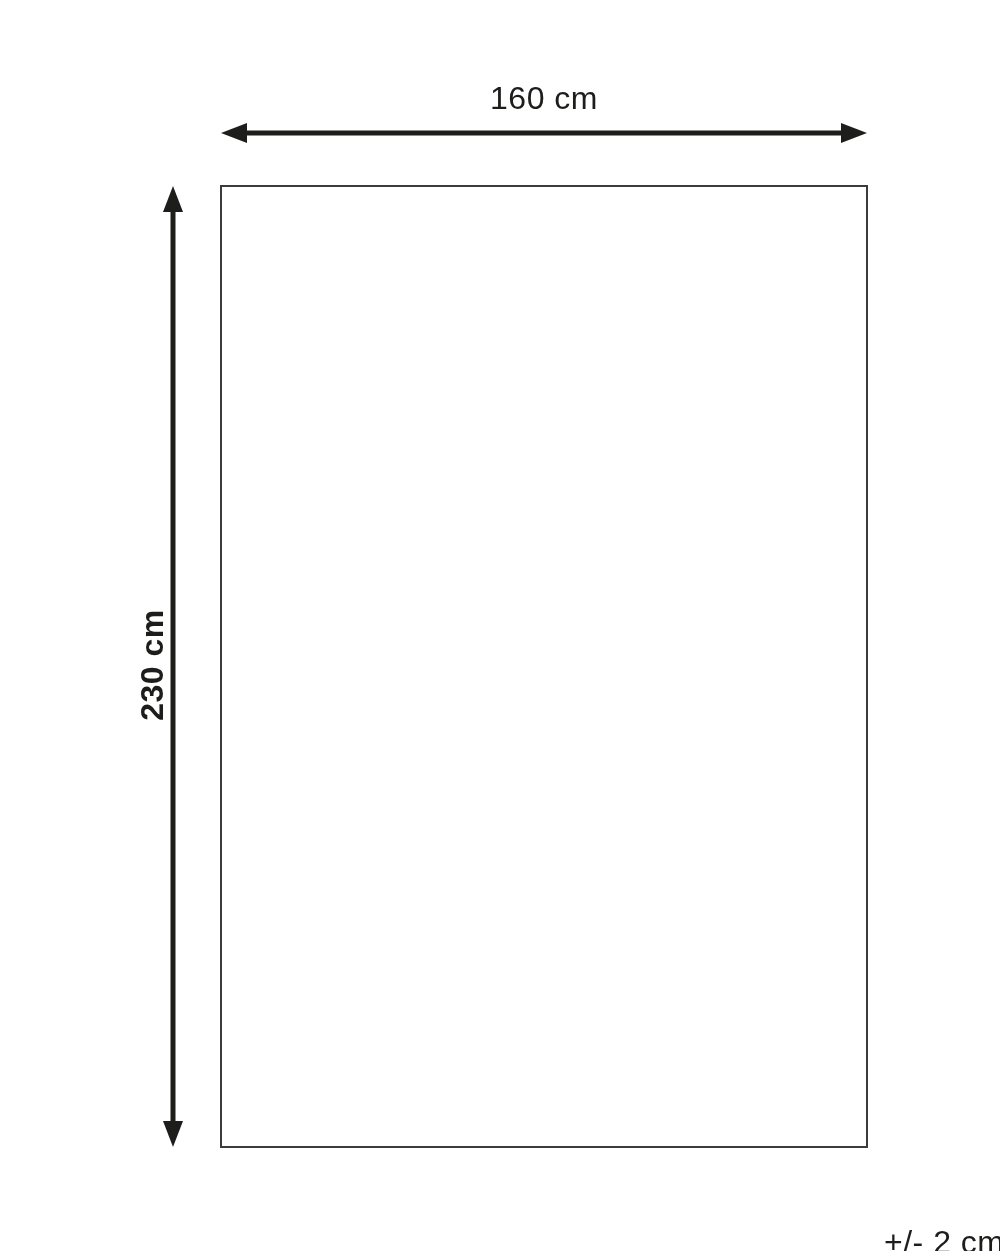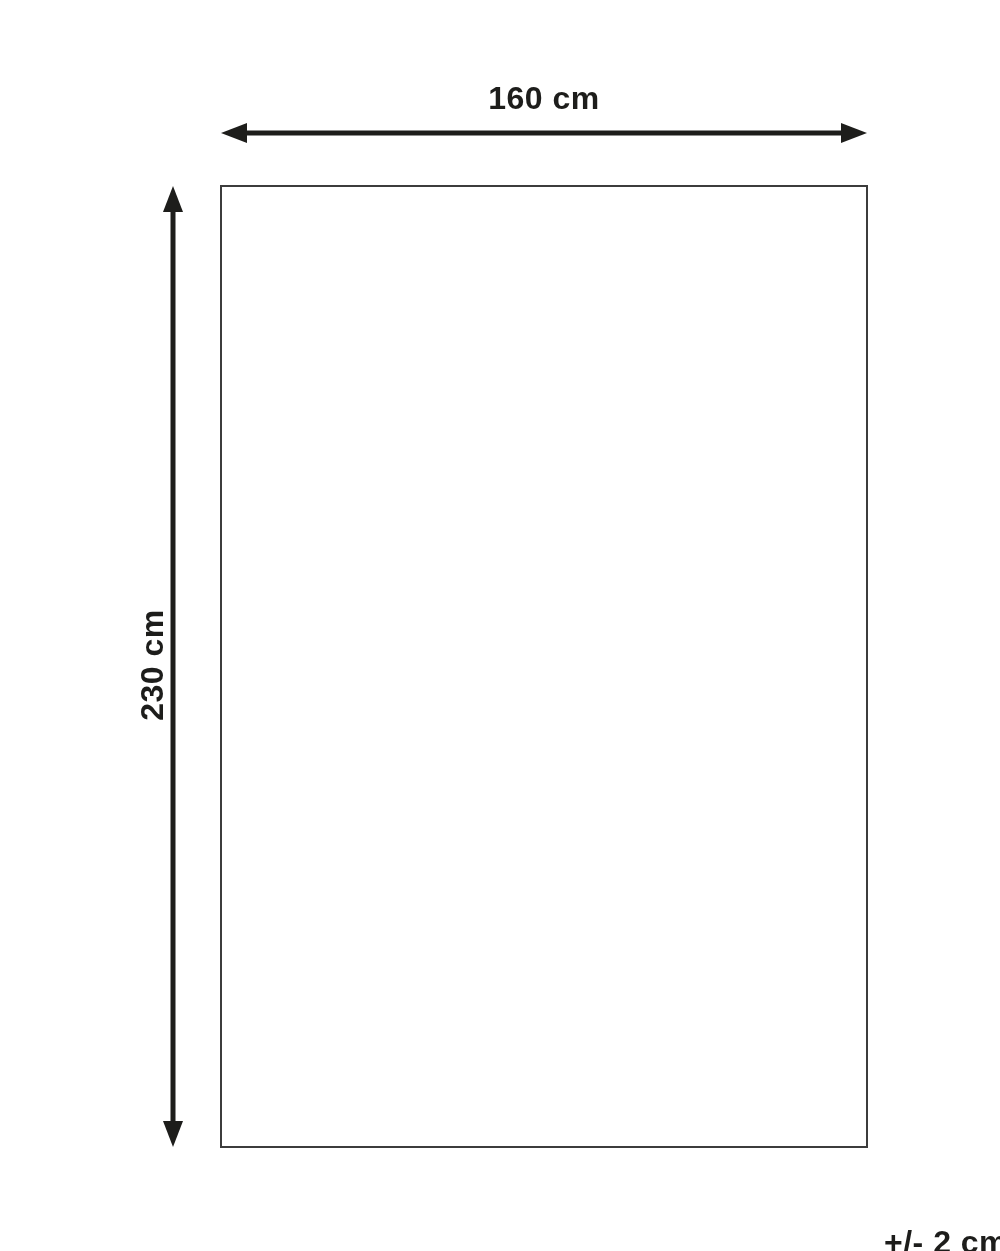--- a/index.html
+++ b/index.html
@@ -27,21 +27,21 @@
     width: 648px;
     height: 963px;
     box-sizing: border-box;
     border: 2px solid #3c3c3c;
     background: #ffffff;
   }
   .dim-label {
     position: absolute;
     color: #1d1d1b;
     font-size: 32px;
-    font-weight: 700;
+    font-weight: 400;
     letter-spacing: 0.5px;
     white-space: nowrap;
     line-height: 1;
   }
   .width-label {
     left: 220px;
     top: 82px;
     width: 648px;
     text-align: center;
   }

